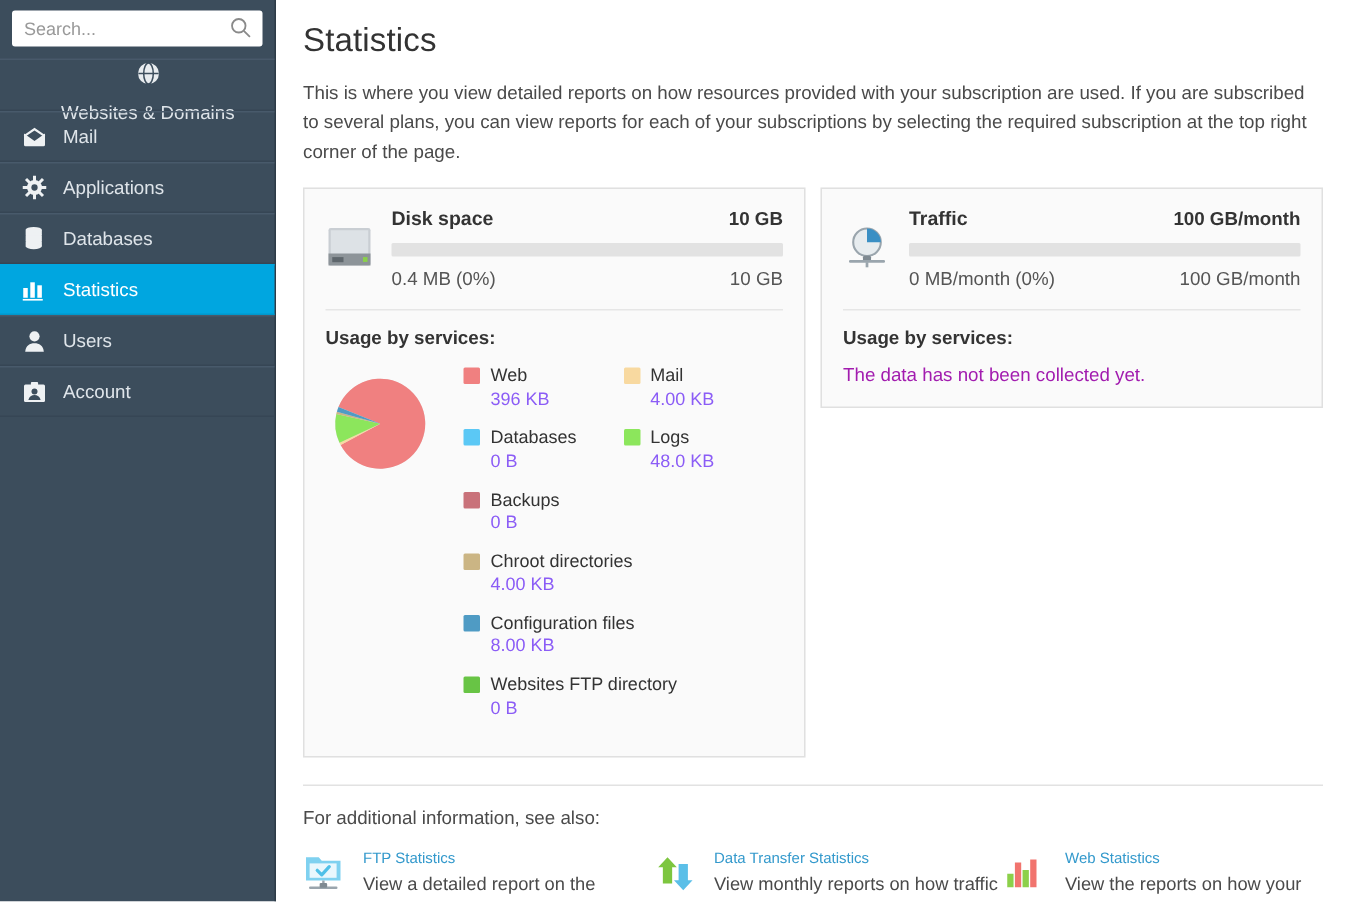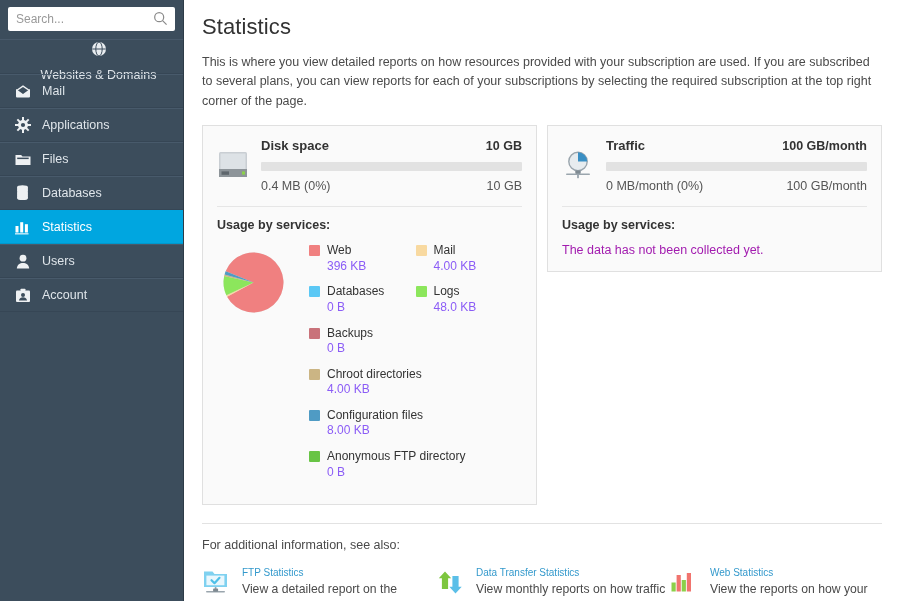--- a/index.html
+++ b/index.html
@@ -173,29 +173,20 @@
               <rect x="7" y="0" width="2" height="16" transform="rotate(45 8 8)"></rect>
               <rect x="7" y="0" width="2" height="16" transform="rotate(-45 8 8)"></rect>
               <circle cx="8" cy="8" r="5"></circle>
             </g>
             <circle cx="8" cy="8" r="2.1" fill="#3c4d5c"></circle>
           </svg>
         </span>
         <span>Applications</span>
       </div>
 
-      <div class="nav-item">
-        <span class="nav-ico">
-          <svg width="16" height="13" viewBox="0 0 16 13">
-            <path d="M0.5 2 h5.6 l1.4 1.6 H15.5 V12 H0.5z" fill="#eef1f3"></path>
-            <rect x="2.2" y="4.6" width="11.5" height="1.5" fill="#3c4d5c"></rect>
-          </svg>
-        </span>
-        <span>Files</span>
-      </div>
 
       <div class="nav-item">
         <span class="nav-ico">
           <svg width="13" height="16" viewBox="0 0 13 16">
             <g fill="#eef1f3">
               <ellipse cx="6.5" cy="2.2" rx="5.4" ry="1.9"></ellipse>
               <rect x="1.1" y="2.2" width="10.8" height="3.6"></rect>
               <ellipse cx="6.5" cy="5.8" rx="5.4" ry="1.9"></ellipse>
               <rect x="1.1" y="6.2" width="10.8" height="3.4"></rect>
               <ellipse cx="6.5" cy="9.6" rx="5.4" ry="1.9"></ellipse>
@@ -344,21 +335,21 @@
             <div class="legend-item full">
               <span class="swatch" style="background:#4f9bc4"></span>
               <span class="legend-txt">
                 <span class="legend-name">Configuration files</span>
                 <span class="legend-val">8.00 KB</span>
               </span>
             </div>
             <div class="legend-item full">
               <span class="swatch" style="background:#68c445"></span>
               <span class="legend-txt">
-                <span class="legend-name">Anonymous FTP directory</span>
+                <span class="legend-name">Websites FTP directory</span>
                 <span class="legend-val">0 B</span>
               </span>
             </div>
           </div>
         </div>
       </div>
 
       <div class="panel">
         <div class="panel-head">
           <div class="panel-ico">

